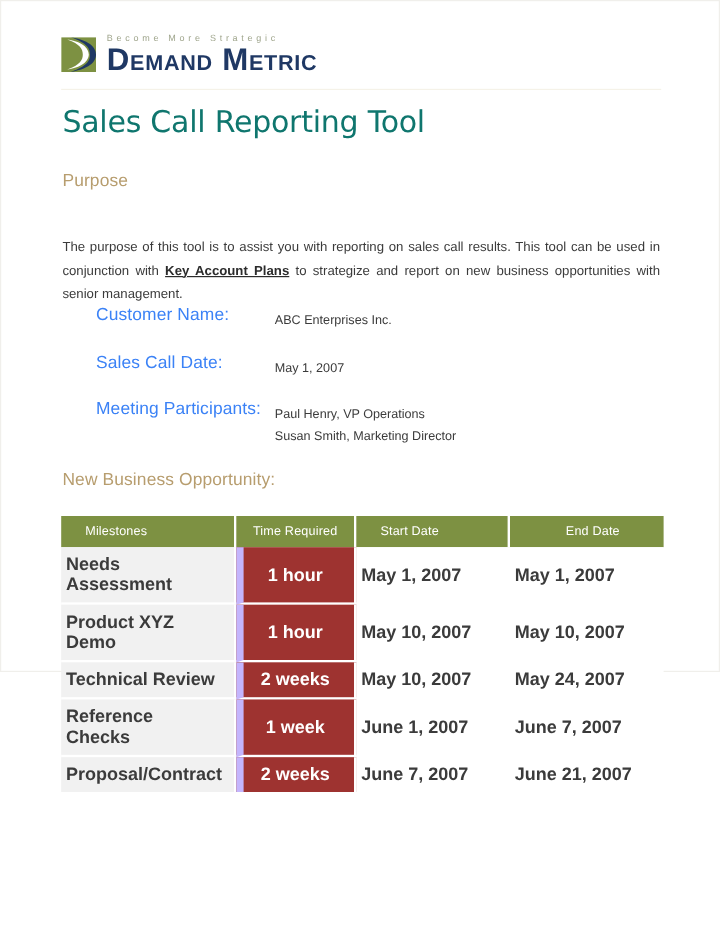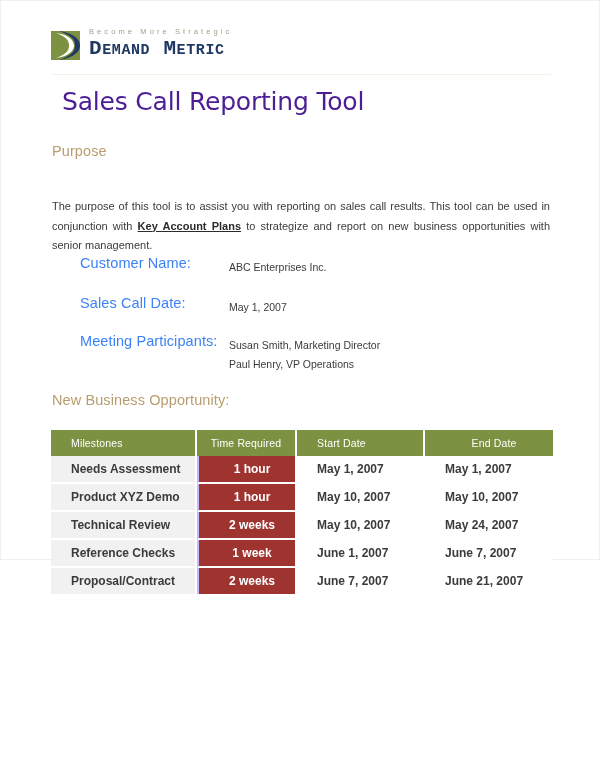--- a/index.html
+++ b/index.html
@@ -51,48 +51,48 @@
   .tagline {
     font-family: "Liberation Sans", sans-serif;
     font-size: 7.5px;
     letter-spacing: 3.1px;
     color: #9fa58c;
     line-height: 10px;
     white-space: nowrap;
     text-transform: none;
   }
   .brandname {
-    font-family: Liberation Mono, monospace;
-    font-size: 21px;
+    font-family: Liberation Sans, sans-serif;
+    font-size: 26px;
     font-weight: bold;
     letter-spacing: 0.6px;
     color: #1f3864;
     line-height: 22px;
     font-variant: small-caps;
     white-space: nowrap;
     margin-top: 1px;
   }
   .header-rule {
     position: absolute;
     left: 50px;
     top: 73px;
     width: 500px;
     height: 1px;
     background: #f5f2e8;
   }
 
   
   .doc-title {
     position: absolute;
-    left: 61px;
+    left: 51px;
     top: 85px;
     font-family: "DejaVu Sans", sans-serif;
     font-size: 25px;
     font-weight: normal;
-    color: #4c1d95;
+    color: #0f766e;
     letter-spacing: -0.2px;
     line-height: 32px;
     white-space: nowrap;
   }
 
   
   .sec-heading {
     position: absolute;
     font-family: Liberation Sans, sans-serif;
     font-size: 14.5px;
@@ -176,40 +176,40 @@
     padding: 6px 10px 7px 20px;
     height: 13px;
     border-right: 2px solid #ffffff;
     letter-spacing: 0.15px;
   }
   table.milestones th.last { border-right: none; text-align: center; }
   table.milestones th.c-time { text-align: center; padding-left: 6px; padding-right: 6px; }
 
   table.milestones td {
     font-family: "Liberation Sans", sans-serif;
-    font-size: 12px;
+    font-size: 15px;
     font-weight: bold;
     color: #3b3b3b;
-    padding: 6px 10px 6px 20px;
+    padding: 6px 10px 6px 4px;
     height: 12px;
     background: #ffffff;
     vertical-align: middle;
     border-bottom: 2px solid #ffffff;
   }
   table.milestones td.c-ms {
     background: #f1f1f1;
     color: #3b3b3b;
     border-right: 2px solid #ffffff;
   }
   table.milestones td.c-time {
     background: #9e3330;
     color: #ffffff;
     text-align: center;
     border-right: 2px solid #ffffff;
-    border-left: 2px solid #c4b5fd;
+    border-left: 6px solid #c4b5fd;
   }
   table.milestones tr:last-child td { border-bottom: none; }
 
   col.w-ms   { width: 146px; }
   col.w-time { width: 100px; }
   col.w-sd   { width: 128px; }
   col.w-ed   { width: 128px; }
 </style>
 </head>
 <body>
@@ -245,22 +245,22 @@
   </div>
 
   <div class="field calldate">
     <div class="field-label">Sales Call Date:</div>
     <div class="field-value">May 1, 2007</div>
   </div>
 
   <div class="field participants">
     <div class="field-label">Meeting Participants:</div>
     <div class="field-value">
+      <div>Paul Henry, VP Operations</div>
       <div>Susan Smith, Marketing Director</div>
-      <div>Paul Henry, VP Operations</div>
     </div>
   </div>
 
   <div class="sec-heading newbiz">New Business Opportunity:</div>
 
   <div class="table-wrap">
     <table class="milestones">
       <colgroup>
         <col class="w-ms">
           <col class="w-time">

